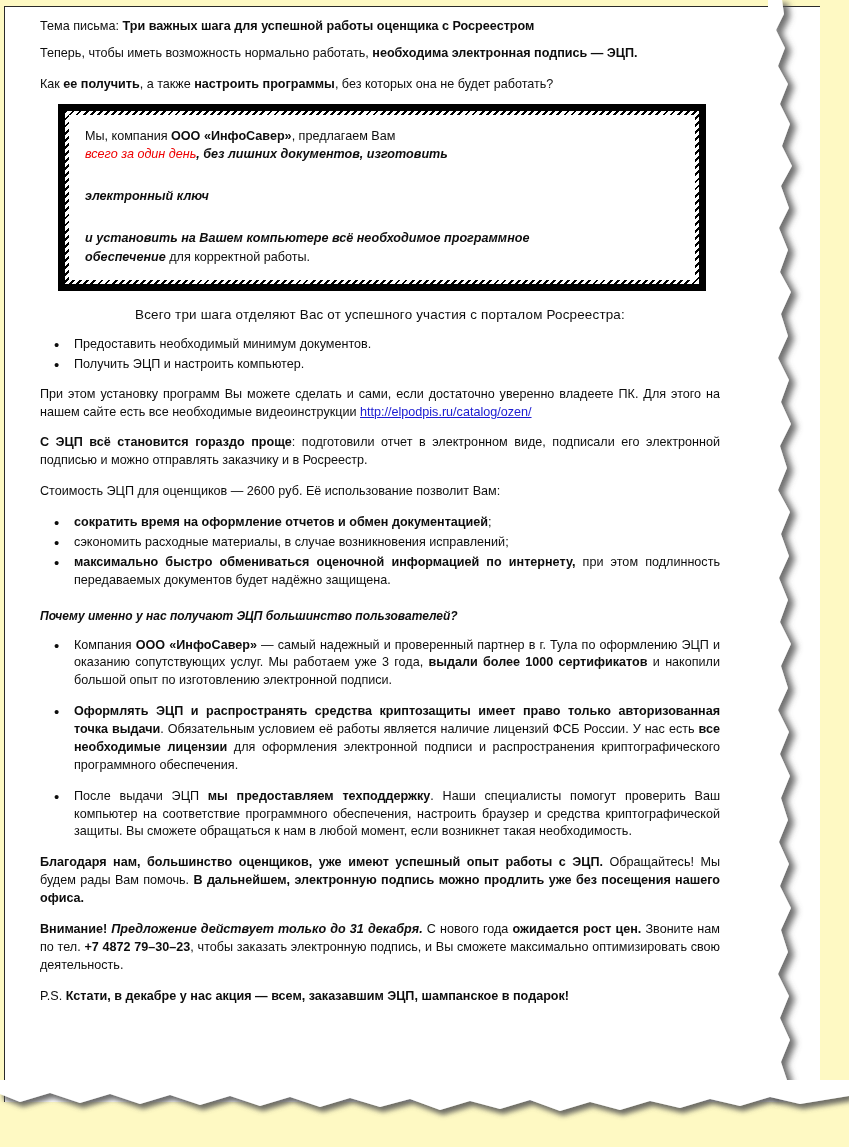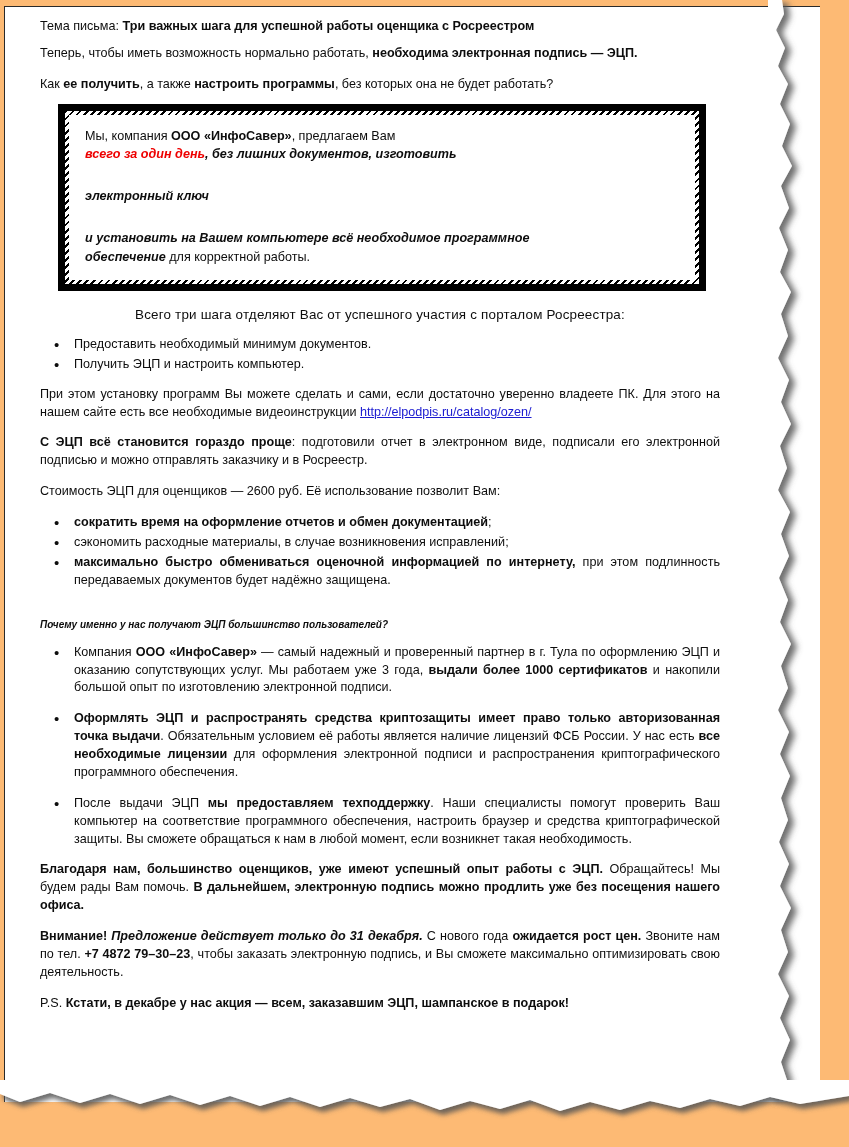--- a/index.html
+++ b/index.html
@@ -13,21 +13,21 @@
     height: 1147px;
     overflow: hidden;
     font-family: "Liberation Sans", sans-serif;
   }
 
   
   .page-wrap {
     position: relative;
     width: 849px;
     height: 1147px;
-    background: #fdba74;
+    background: #fef9c3;
   }
   .sheet {
     position: absolute;
     left: 4px;
     top: 6px;
     width: 816px;
     height: 1096px;
     background: #ffffff;
     border-top: 1px solid #2a2a2a;
     border-left: 1px solid #2a2a2a;
@@ -91,38 +91,38 @@
   }
   .offer-inner {
     background: #fff;
     padding: 12px 16px 14px 16px;
     text-align: left;
     line-height: 1.45;
     font-size: 12.6px;
   }
   .red-it {
     color: #ee0000;
-    font-weight: bold;
+    font-weight: normal;
     font-style: italic;
   }
   .bi { font-weight: bold; font-style: italic; margin-top: 24px; }
 
   
   .h-bold {
     font-weight: normal;
     font-size: 13.4px;
     letter-spacing: .2px;
     margin: 16px 0 12px 0;
     text-align: center;
   }
   .h-bold-it {
     font-weight: bold;
     font-style: italic;
-    font-size: 10px;
-    margin: 28px 0 12px 0;
+    font-size: 12px;
+    margin: 18px 0 12px 0;
   }
 
   
   ul {
     margin: 0 0 12px 0;
     padding-left: 34px;
     list-style: none;
   }
   ul li {
     position: relative;

